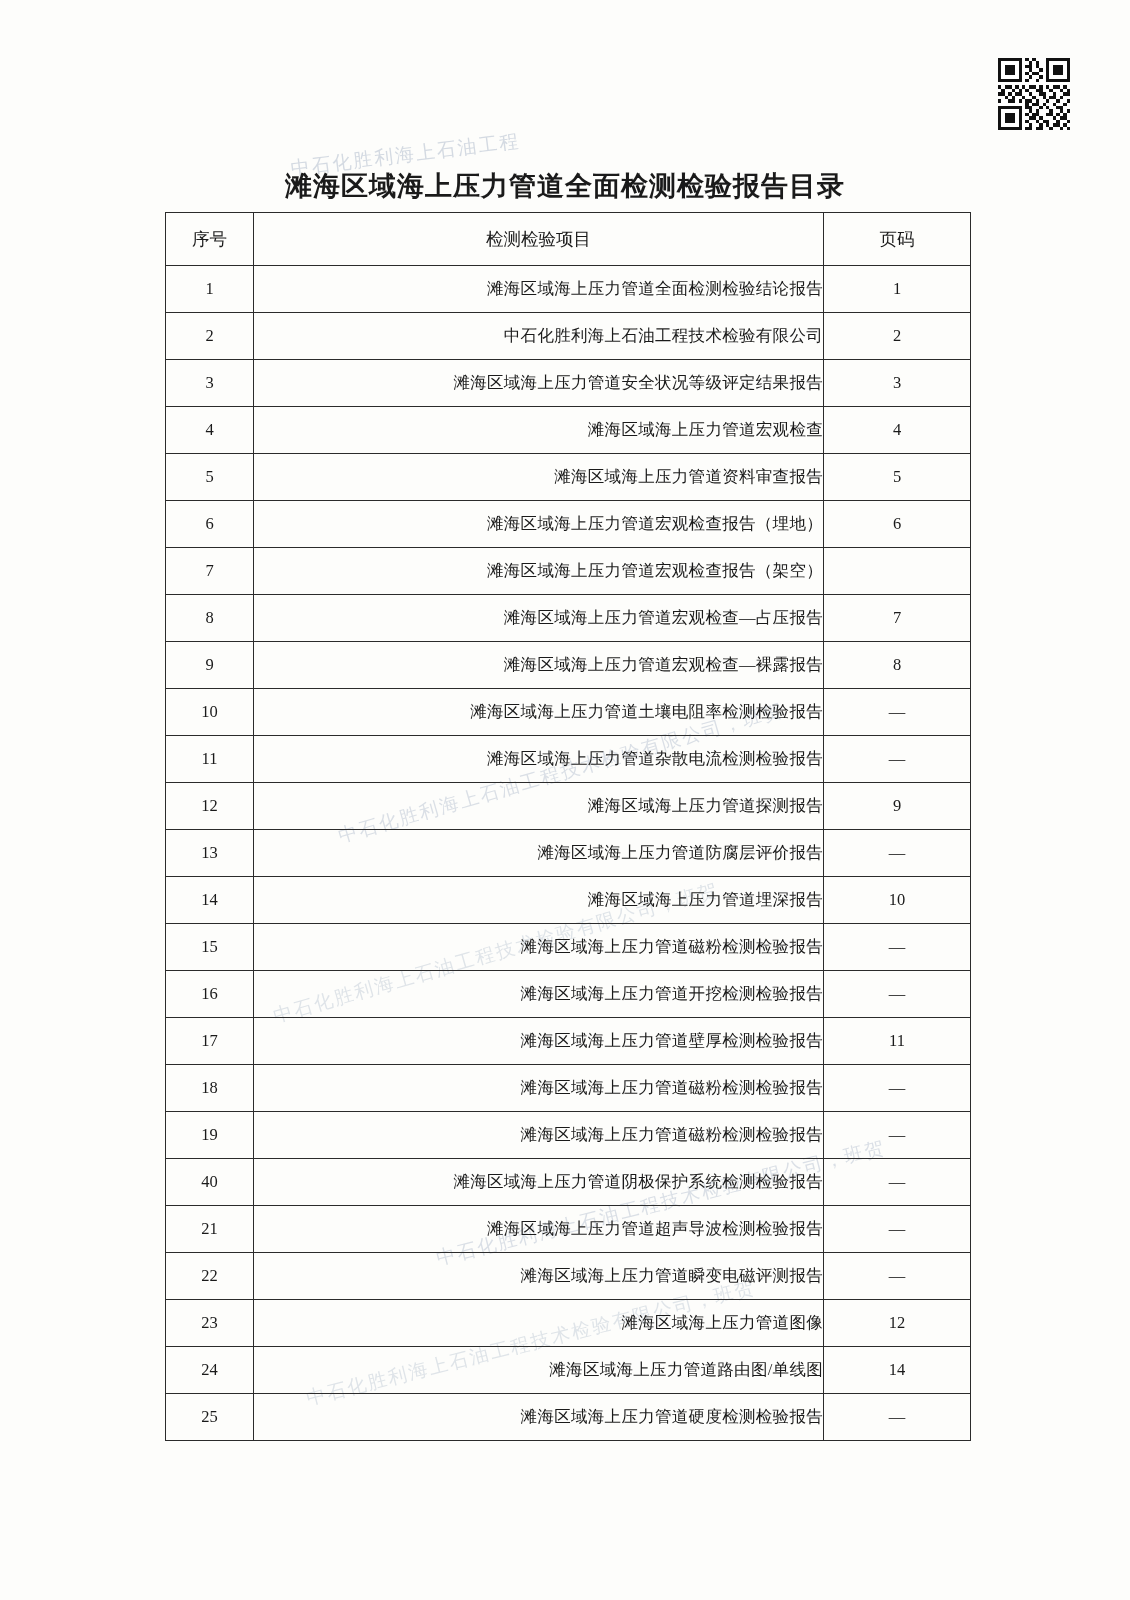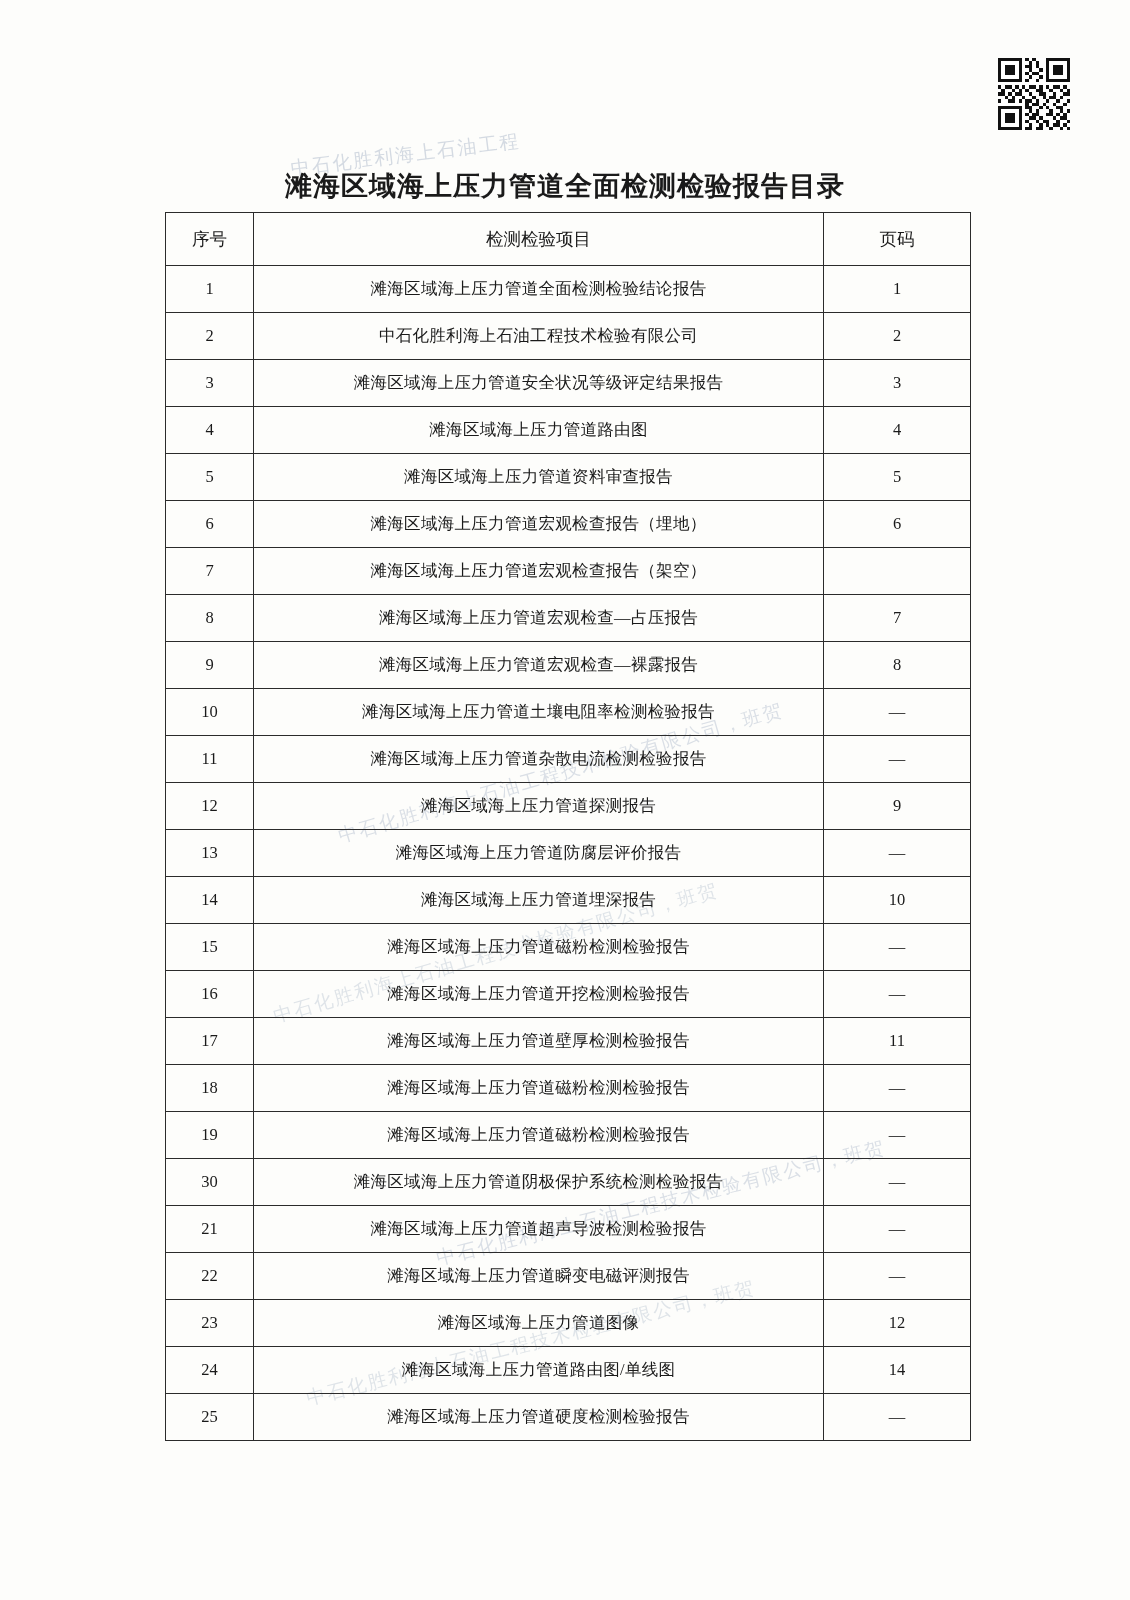--- a/index.html
+++ b/index.html
@@ -113,21 +113,21 @@
     font-weight: normal;
     font-size: 17.5px;
     text-align: center;
     height: 52px;
   }
   td.idx, td.page {
     text-align: center;
     font-size: 15.5px;
   }
   td.item {
-    text-align: center;
+    text-align: right;
     padding-left: 13px;
     font-size: 16.5px;
     letter-spacing: 0.3px;
   }
 </style>
 </head>
 <body>
 
 <div class="page">
 
@@ -278,21 +278,21 @@
             <td class="item">中石化胜利海上石油工程技术检验有限公司</td>
             <td class="page">2</td>
           </tr>
           <tr>
             <td class="idx">3</td>
             <td class="item">滩海区域海上压力管道安全状况等级评定结果报告</td>
             <td class="page">3</td>
           </tr>
           <tr>
             <td class="idx">4</td>
-            <td class="item">滩海区域海上压力管道路由图</td>
+            <td class="item">滩海区域海上压力管道宏观检查</td>
             <td class="page">4</td>
           </tr>
           <tr>
             <td class="idx">5</td>
             <td class="item">滩海区域海上压力管道资料审查报告</td>
             <td class="page">5</td>
           </tr>
           <tr>
             <td class="idx">6</td>
             <td class="item">滩海区域海上压力管道宏观检查报告（埋地）</td>
@@ -357,21 +357,21 @@
             <td class="idx">18</td>
             <td class="item">滩海区域海上压力管道磁粉检测检验报告</td>
             <td class="page">—</td>
           </tr>
           <tr>
             <td class="idx">19</td>
             <td class="item">滩海区域海上压力管道磁粉检测检验报告</td>
             <td class="page">—</td>
           </tr>
           <tr>
-            <td class="idx">30</td>
+            <td class="idx">40</td>
             <td class="item">滩海区域海上压力管道阴极保护系统检测检验报告</td>
             <td class="page">—</td>
           </tr>
           <tr>
             <td class="idx">21</td>
             <td class="item">滩海区域海上压力管道超声导波检测检验报告</td>
             <td class="page">—</td>
           </tr>
           <tr>
             <td class="idx">22</td>

